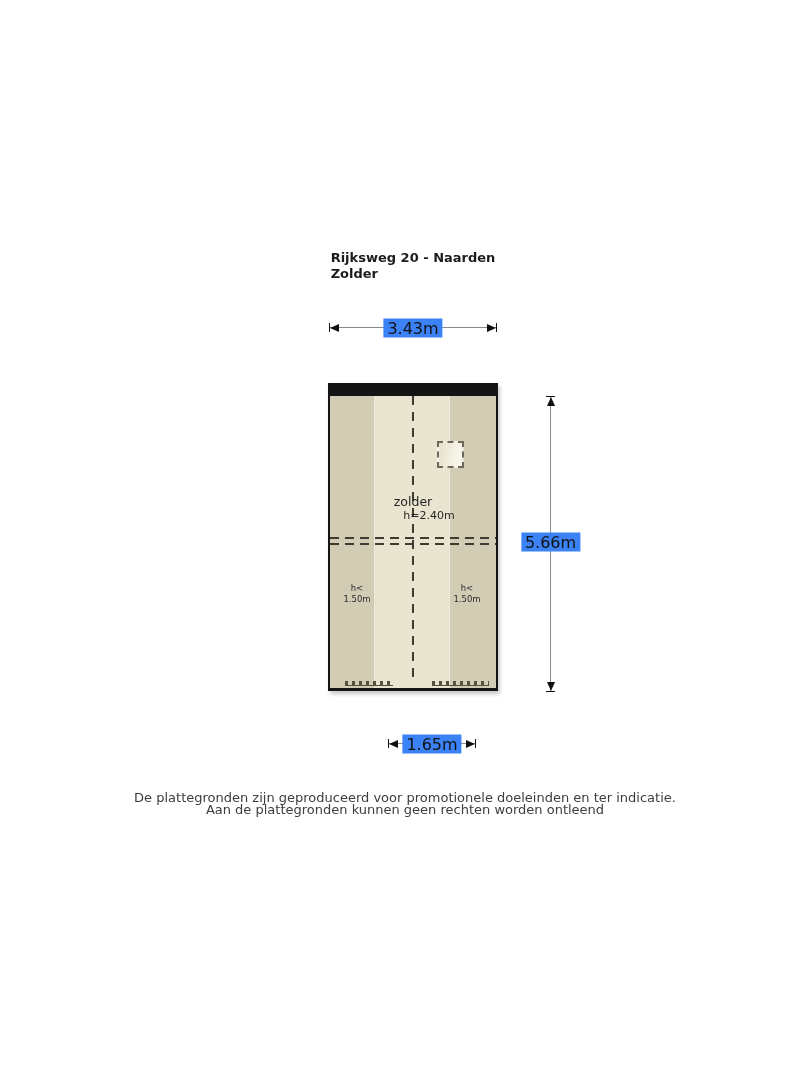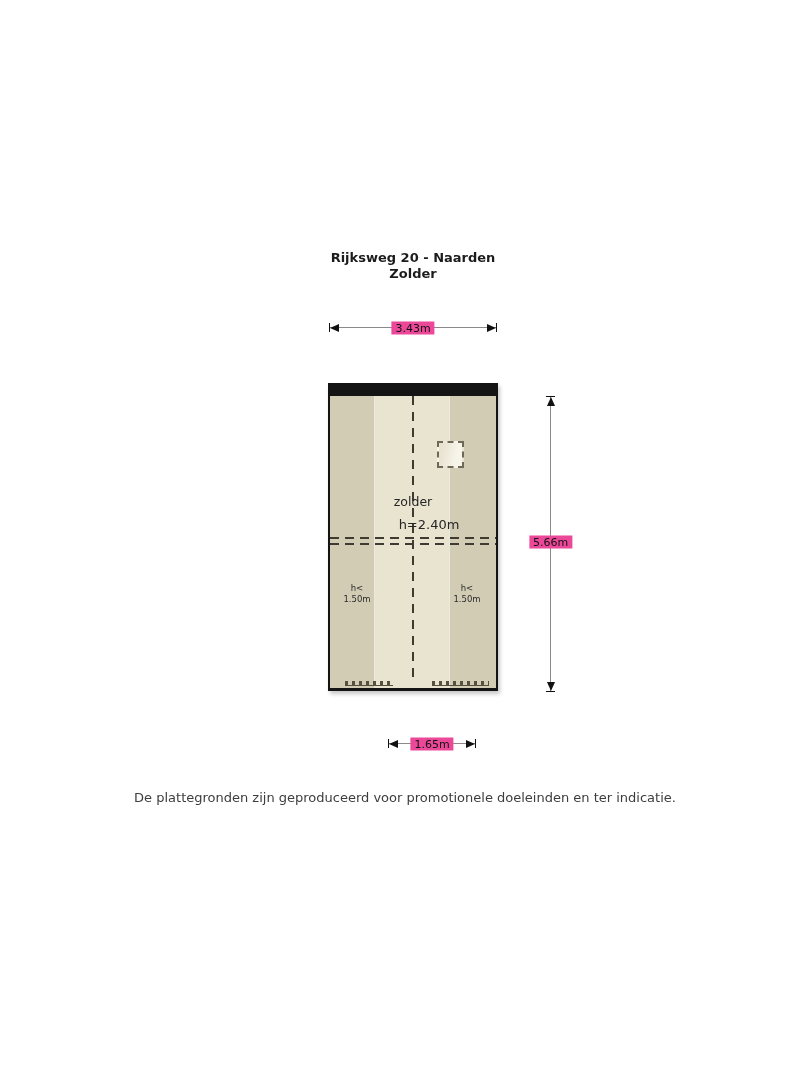--- a/index.html
+++ b/index.html
@@ -6,21 +6,21 @@
   body{
     width:810px;height:1080px;position:relative;background:#ffffff;
     font-family:"DejaVu Sans","Liberation Sans",sans-serif;
     overflow:hidden;
   }
   .stage{position:absolute;left:0;top:0;width:810px;height:1080px;}
 
   
   .title{
     position:absolute;left:413px;top:250px;transform:translateX(-50%);
-    text-align:center;font-weight:bold;font-size:13px;line-height:15.5px;
+    font-weight:bold;font-size:13px;line-height:15.5px;
     color:var(--text,#1c1c1c);white-space:nowrap;
   }
 
   
   .dim{position:absolute;}
   .dim-h{height:15px;}
   .dim-v{width:15px;text-align:right;}
   .dim-line-h{position:absolute;left:1px;right:1px;top:7px;height:1px;background:var(--dim_line,#8a8a8a);}
   .dim-line-v{position:absolute;top:1px;bottom:1px;left:7px;width:1px;background:var(--dim_line,#8a8a8a);}
   .tick{position:absolute;background:var(--dim_marker,#111);}
@@ -29,21 +29,21 @@
   .dim-v .tick{height:1px;width:9px;left:3px;}
   .tick-top{top:0;}.tick-bottom{bottom:0;}
   .arr{position:absolute;width:0;height:0;}
   .dim-h .arr{top:3.5px;border-top:4px solid transparent;border-bottom:4px solid transparent;}
   .arr-left{left:1px;border-right:9px solid var(--dim_marker,#111);}
   .arr-right{right:1px;border-left:9px solid var(--dim_marker,#111);}
   .dim-v .arr{left:3.5px;border-left:4px solid transparent;border-right:4px solid transparent;}
   .arr-up{top:1px;border-bottom:9px solid var(--dim_marker,#111);}
   .arr-down{bottom:1px;border-top:9px solid var(--dim_marker,#111);}
   .dim-label{
-    position:absolute;background:#ec4899;padding:0 4px;font-size:11px;
+    position:absolute;background:#3b82f6;padding:0 4px;font-size:16px;
     color:var(--dim_marker,#111);white-space:nowrap;
   }
   .dim-h .dim-label{left:50%;top:7.5px;transform:translate(-50%,-50%);}
   .dim-v .dim-label{left:7.5px;top:146px;transform:translate(-50%,-50%);}
 
   
   .plan{
     position:absolute;left:328px;top:383px;width:170px;height:308px;
     background:var(--wall,#141414);
     box-shadow:2px 3px 4px rgba(0,0,0,0.22);
@@ -64,21 +64,21 @@
   }
   .hline-1{top:141px;}
   .hline-2{top:147px;}
   .skylight{
     position:absolute;left:107px;top:45px;width:23px;height:23px;
     border:2px dashed #6e685a;
     background:linear-gradient(100deg,#e9e4d1 15%,#f7f4ea 75%);
   }
   .room-label{position:absolute;left:0;right:0;top:98px;text-align:center;color:#262626;}
   .room-name{font-size:12.5px;line-height:15px;}
-  .room-height{font-size:13px;line-height:11px;margin-top:10px;padding-left:32px;}
+  .room-height{font-size:11px;line-height:11px;margin-top:1px;padding-left:32px;}
   .hmarker{position:absolute;top:187px;text-align:center;font-size:8.5px;line-height:11px;color:#2b2b2b;}
   .hmarker-left{left:0;width:54px;}
   .hmarker-right{left:110px;width:54px;}
   .serration{
     position:absolute;bottom:2px;height:4px;
     border-bottom:1px solid #55503f;
     background-image:repeating-linear-gradient(90deg,#55503f 0 3px,transparent 3px 7px);
   }
   .serration-left{left:15px;width:48px;}
   .serration-right{left:102px;width:57px;}
@@ -148,15 +148,16 @@
     <div class="dim-line-h"></div>
     <div class="tick tick-left"></div>
     <div class="tick tick-right"></div>
     <div class="arr arr-left"></div>
     <div class="arr arr-right"></div>
     <span class="dim-label">1.65m</span>
   </div>
 
   <div class="footer">
     <div>De plattegronden zijn geproduceerd voor promotionele doeleinden en ter indicatie.</div>
+    <div>Aan de plattegronden kunnen geen rechten worden ontleend</div>
   </div>
 
 </div>
 
 </body></html>

